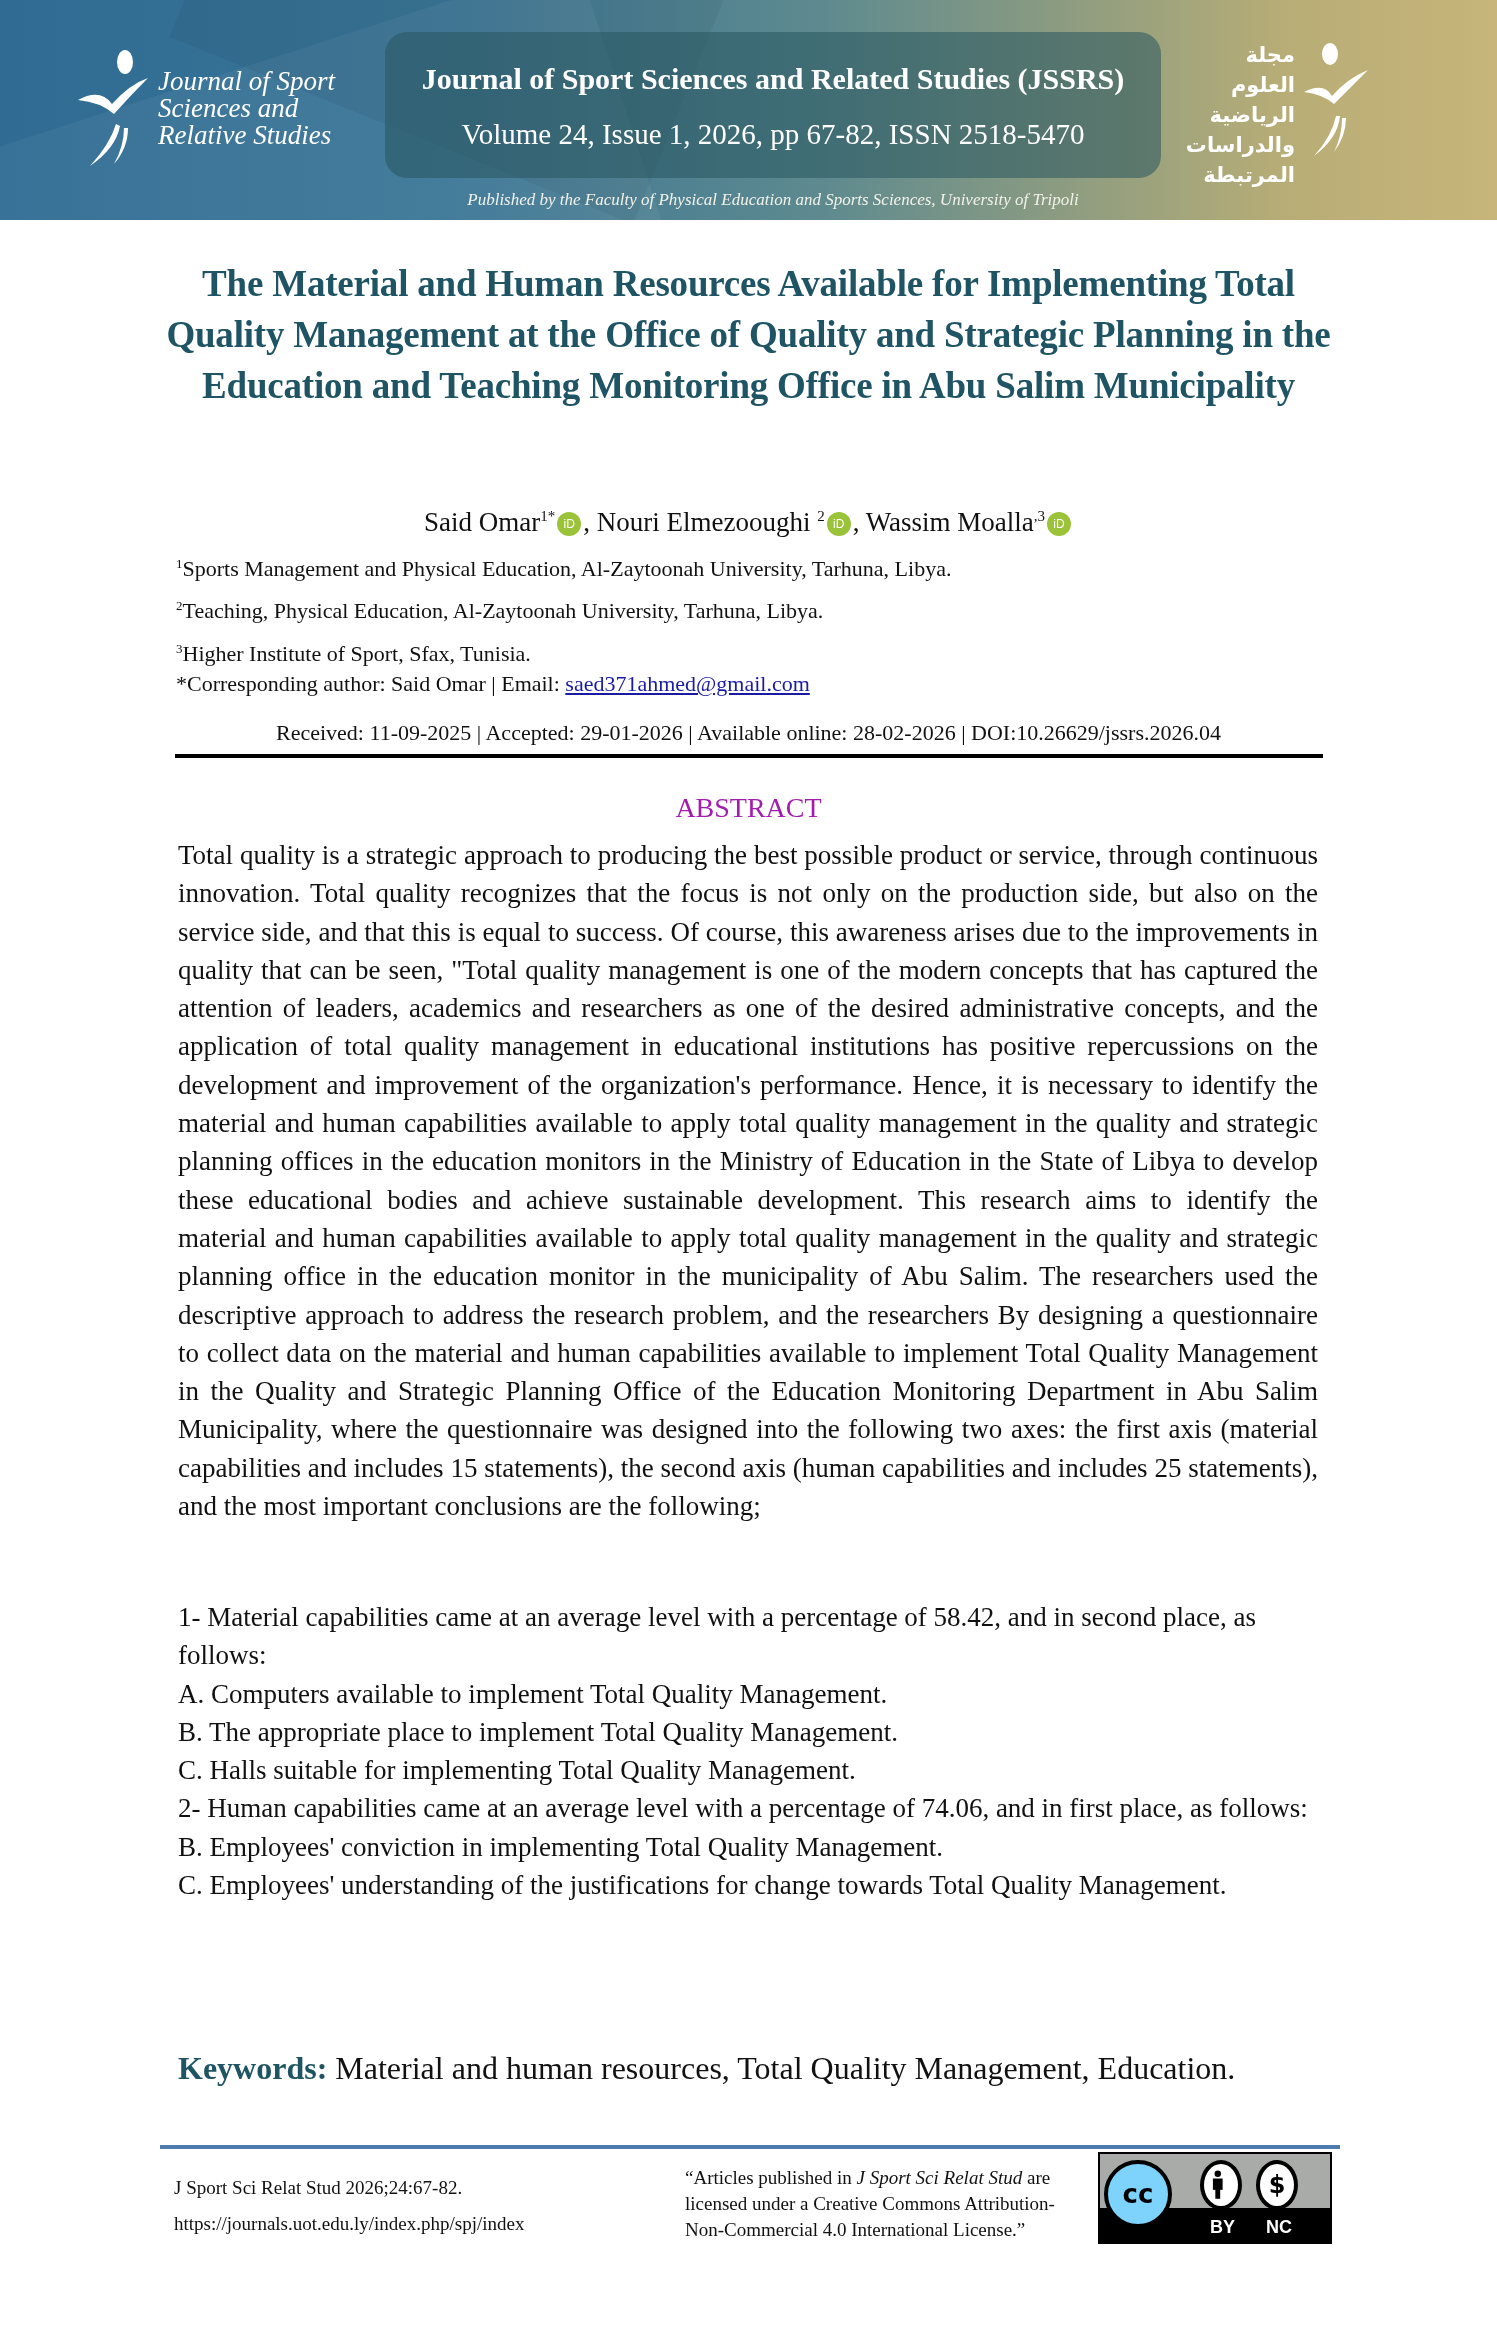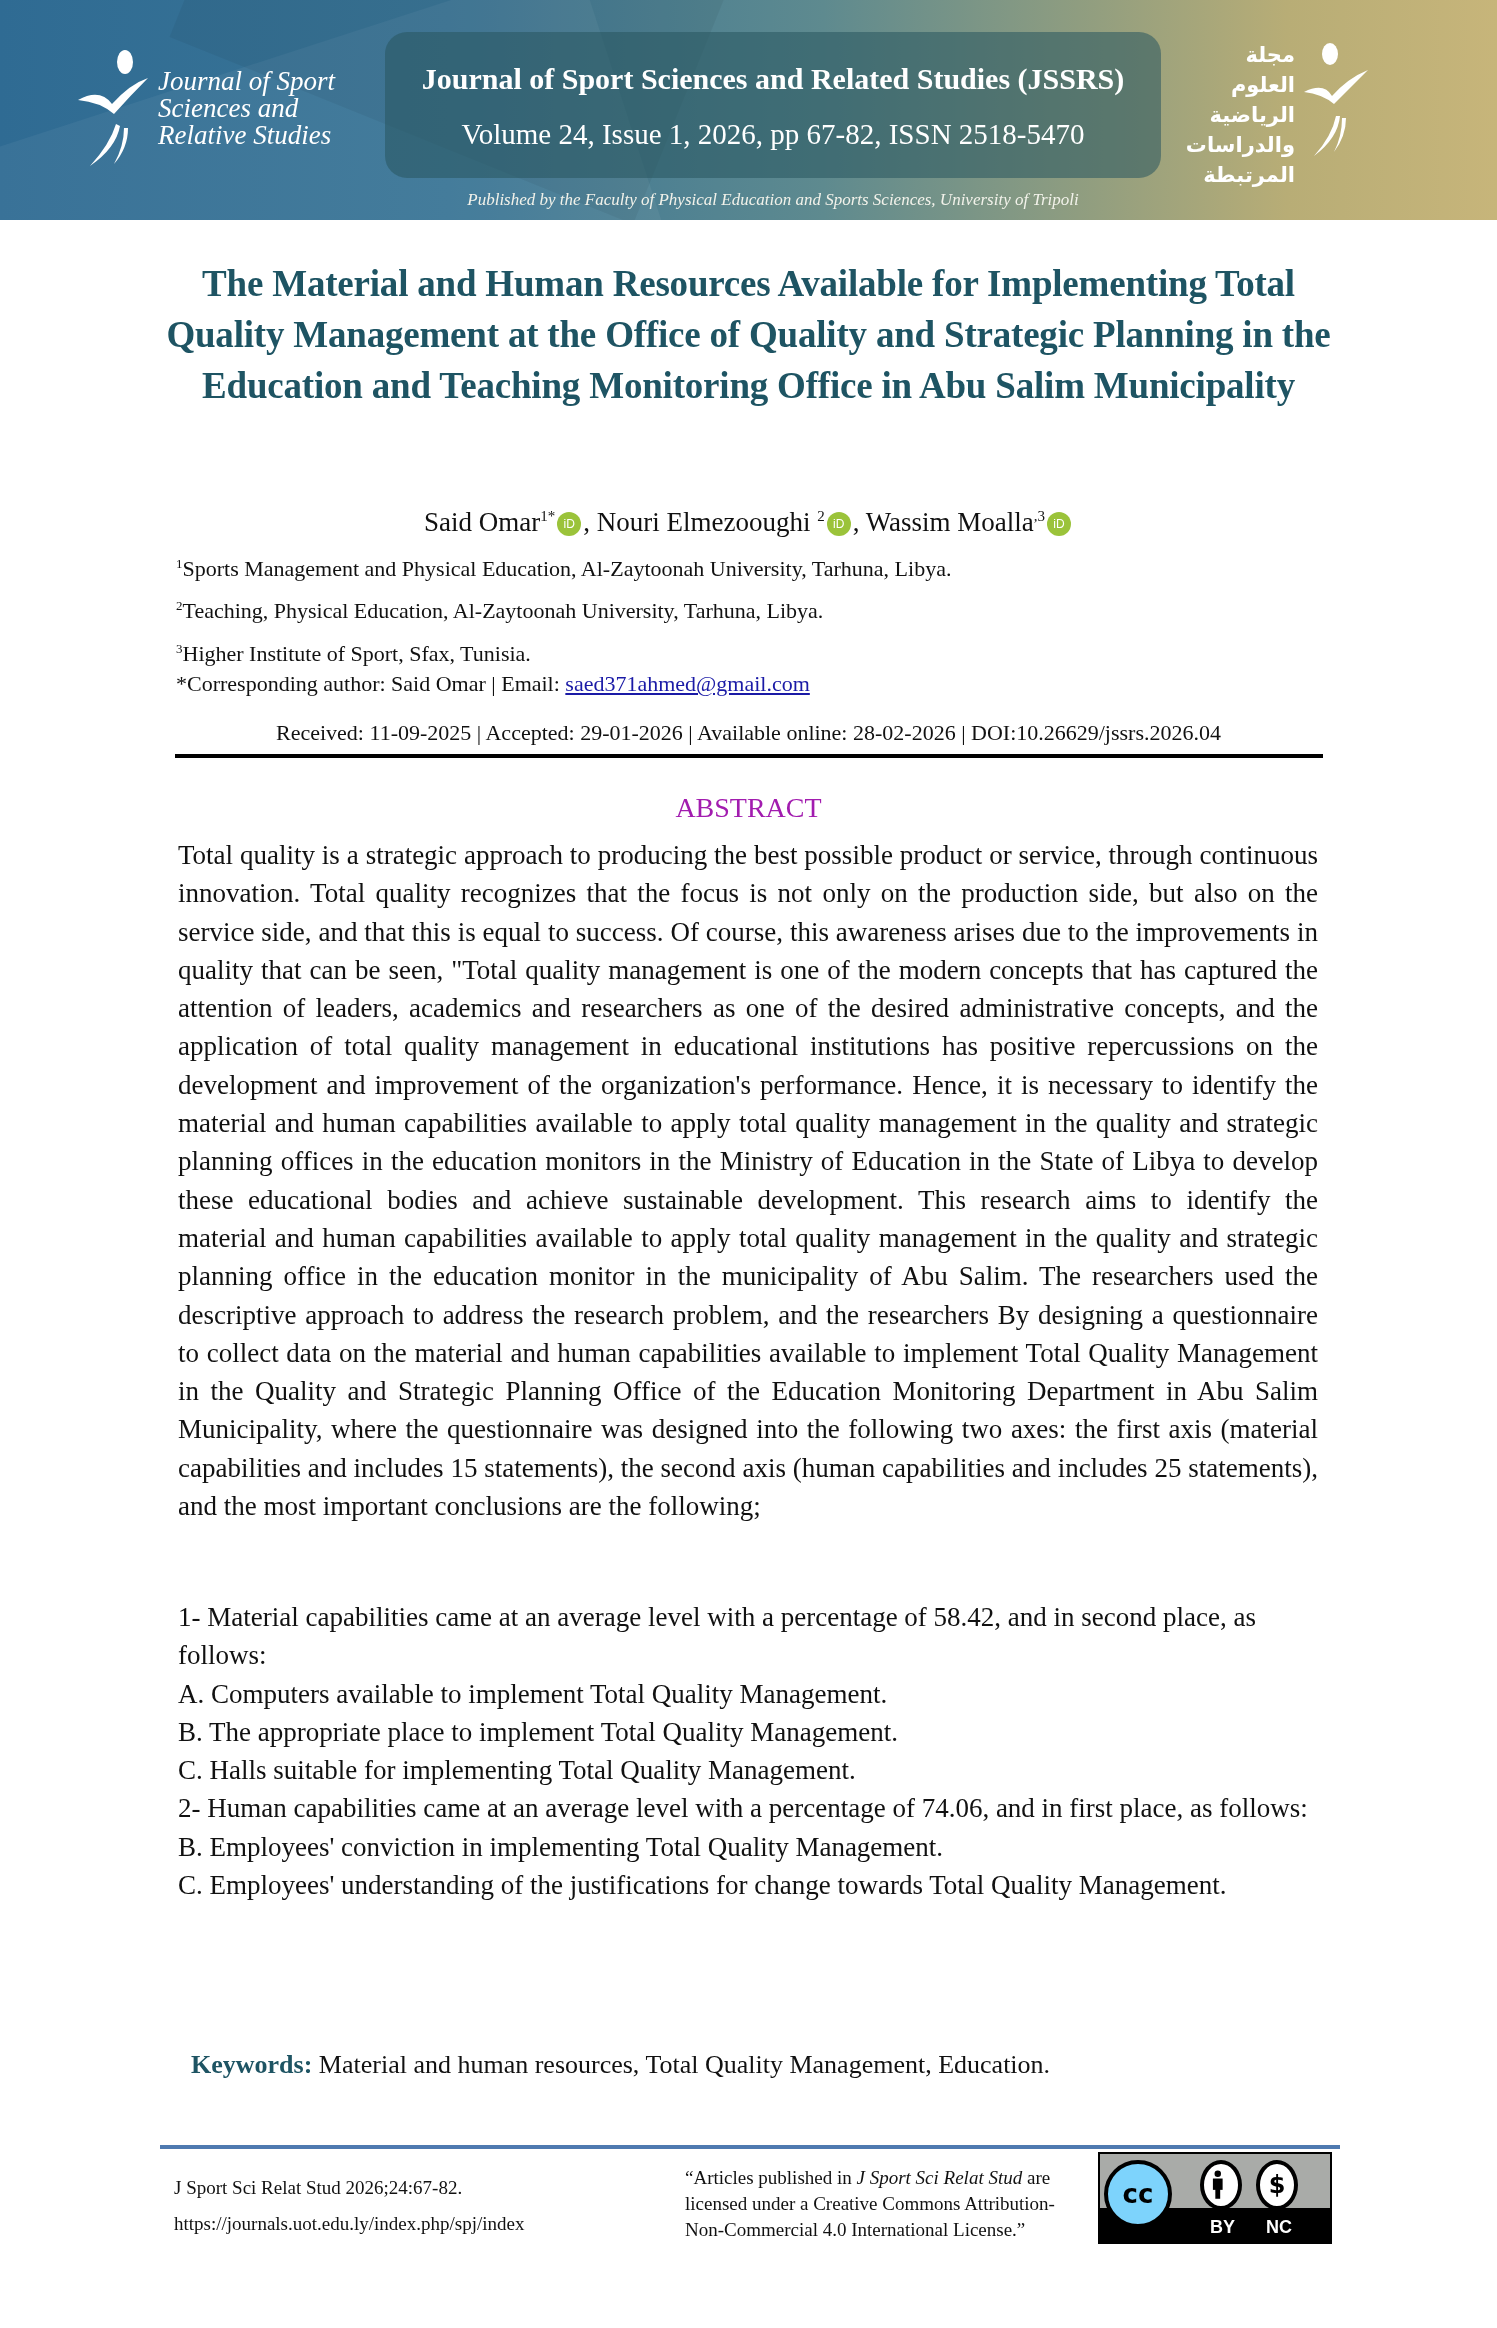--- a/index.html
+++ b/index.html
@@ -47,21 +47,21 @@
   .dates { position: absolute; left: 176px; width: 1145px; top: 720px; text-align: center; font-size: 22px; }
   .rule-top { position: absolute; left: 175px; width: 1148px; top: 754px; height: 4px; background: #000; }
 
   
   .abs-head { position: absolute; left: 176px; width: 1145px; top: 792px; text-align: center;
     color: #a21caf; font-size: 28px; }
   .abs-body { position: absolute; left: 178px; width: 1140px; top: 836px; font-size: 27px; line-height: 38.3px;
     text-align: justify; }
   .abs-list { position: absolute; left: 178px; width: 1140px; top: 1598px; font-size: 27px; line-height: 38.3px; }
   .abs-list p { margin: 0; }
-  .keywords { position: absolute; left: 178px; width: 1140px; top: 2050px; font-size: 26px; margin-left: 13px; }
+  .keywords { position: absolute; left: 178px; width: 1140px; top: 2050px; font-size: 32px; }
   .keywords .kw-label { color: #1e5463; font-weight: bold; }
 
   
   .rule-bottom { position: absolute; left: 160px; width: 1180px; top: 2145px; height: 4px; background: #4f7ab0; }
   .foot-left { position: absolute; left: 174px; top: 2170px; font-size: 19px; line-height: 36px; }
   .foot-mid { position: absolute; left: 685px; top: 2165px; width: 400px; font-size: 19px; line-height: 26px; }
   .foot-mid i { font-style: italic; }
   .cc-badge { position: absolute; left: 1098px; top: 2152px; width: 230px; height: 88px; background: #a9aba8;
     border: 2px solid #000; overflow: hidden; }
   .cc-badge .blackbar { position: absolute; left: 0; right: 0; bottom: 0; height: 34px; background: #000; }

